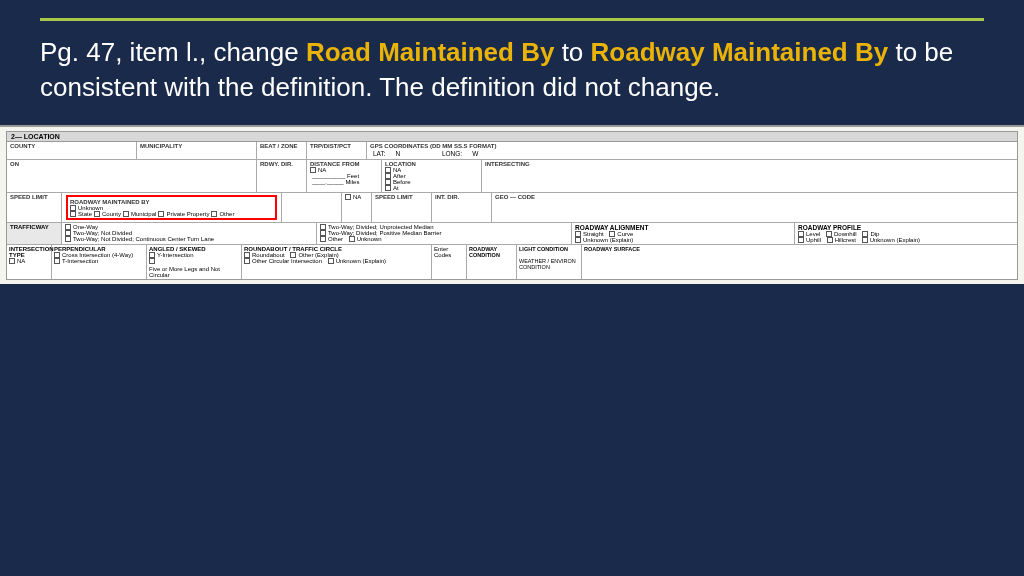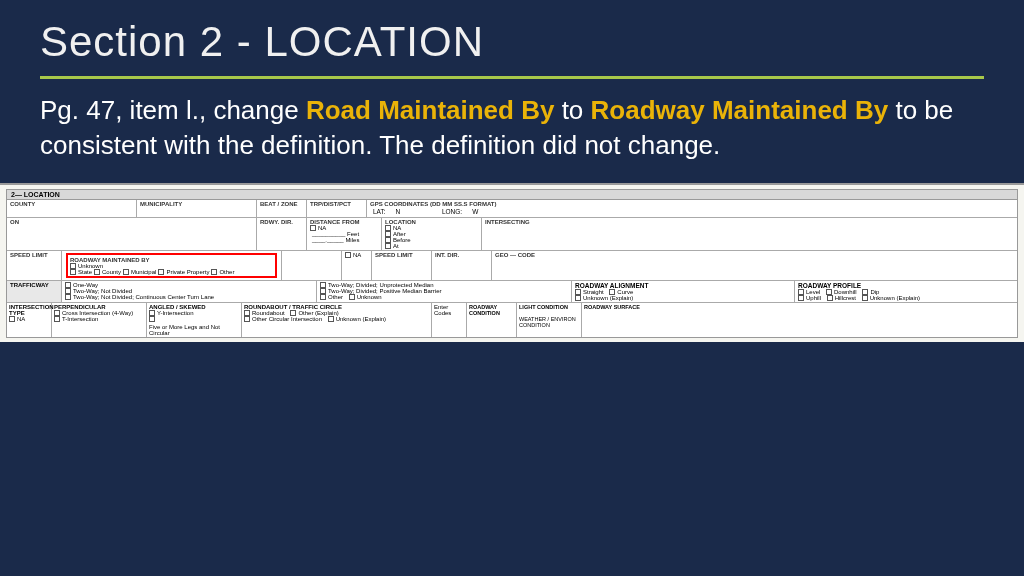--- a/index.html
+++ b/index.html
@@ -161,21 +161,20 @@
     .lr-round { width: 190px; border-right: 1px solid #aaa; font-size: 6px; padding: 1px 2px; }
     .lr-enter { width: 35px; border-right: 1px solid #aaa; font-size: 6px; padding: 1px 2px; }
     .lr-cond { width: 50px; border-right: 1px solid #aaa; font-size: 6px; padding: 1px 2px; }
     .lr-light { width: 65px; border-right: 1px solid #aaa; font-size: 6px; padding: 1px 2px; }
     .lr-rdwy-surf { flex: 1; font-size: 6px; padding: 1px 2px; }
   </style>
 </head>
 <body>
 
 <div class="top-section">
-  <div class="section-title">Section 2 - LOCATION</div>
   <div class="green-line"></div>
   <div class="description-text">
     <span>Pg. 47, item l., change </span><span class="highlight-yellow">Road Maintained By</span><span> to </span><span class="highlight-yellow">Roadway Maintained By</span><span> to be consistent with the definition. The definition did not change.</span>
   </div>
 </div>
 
 <div class="bottom-section">
   <div class="form-container">
 
     <div class="section-title-bar">

